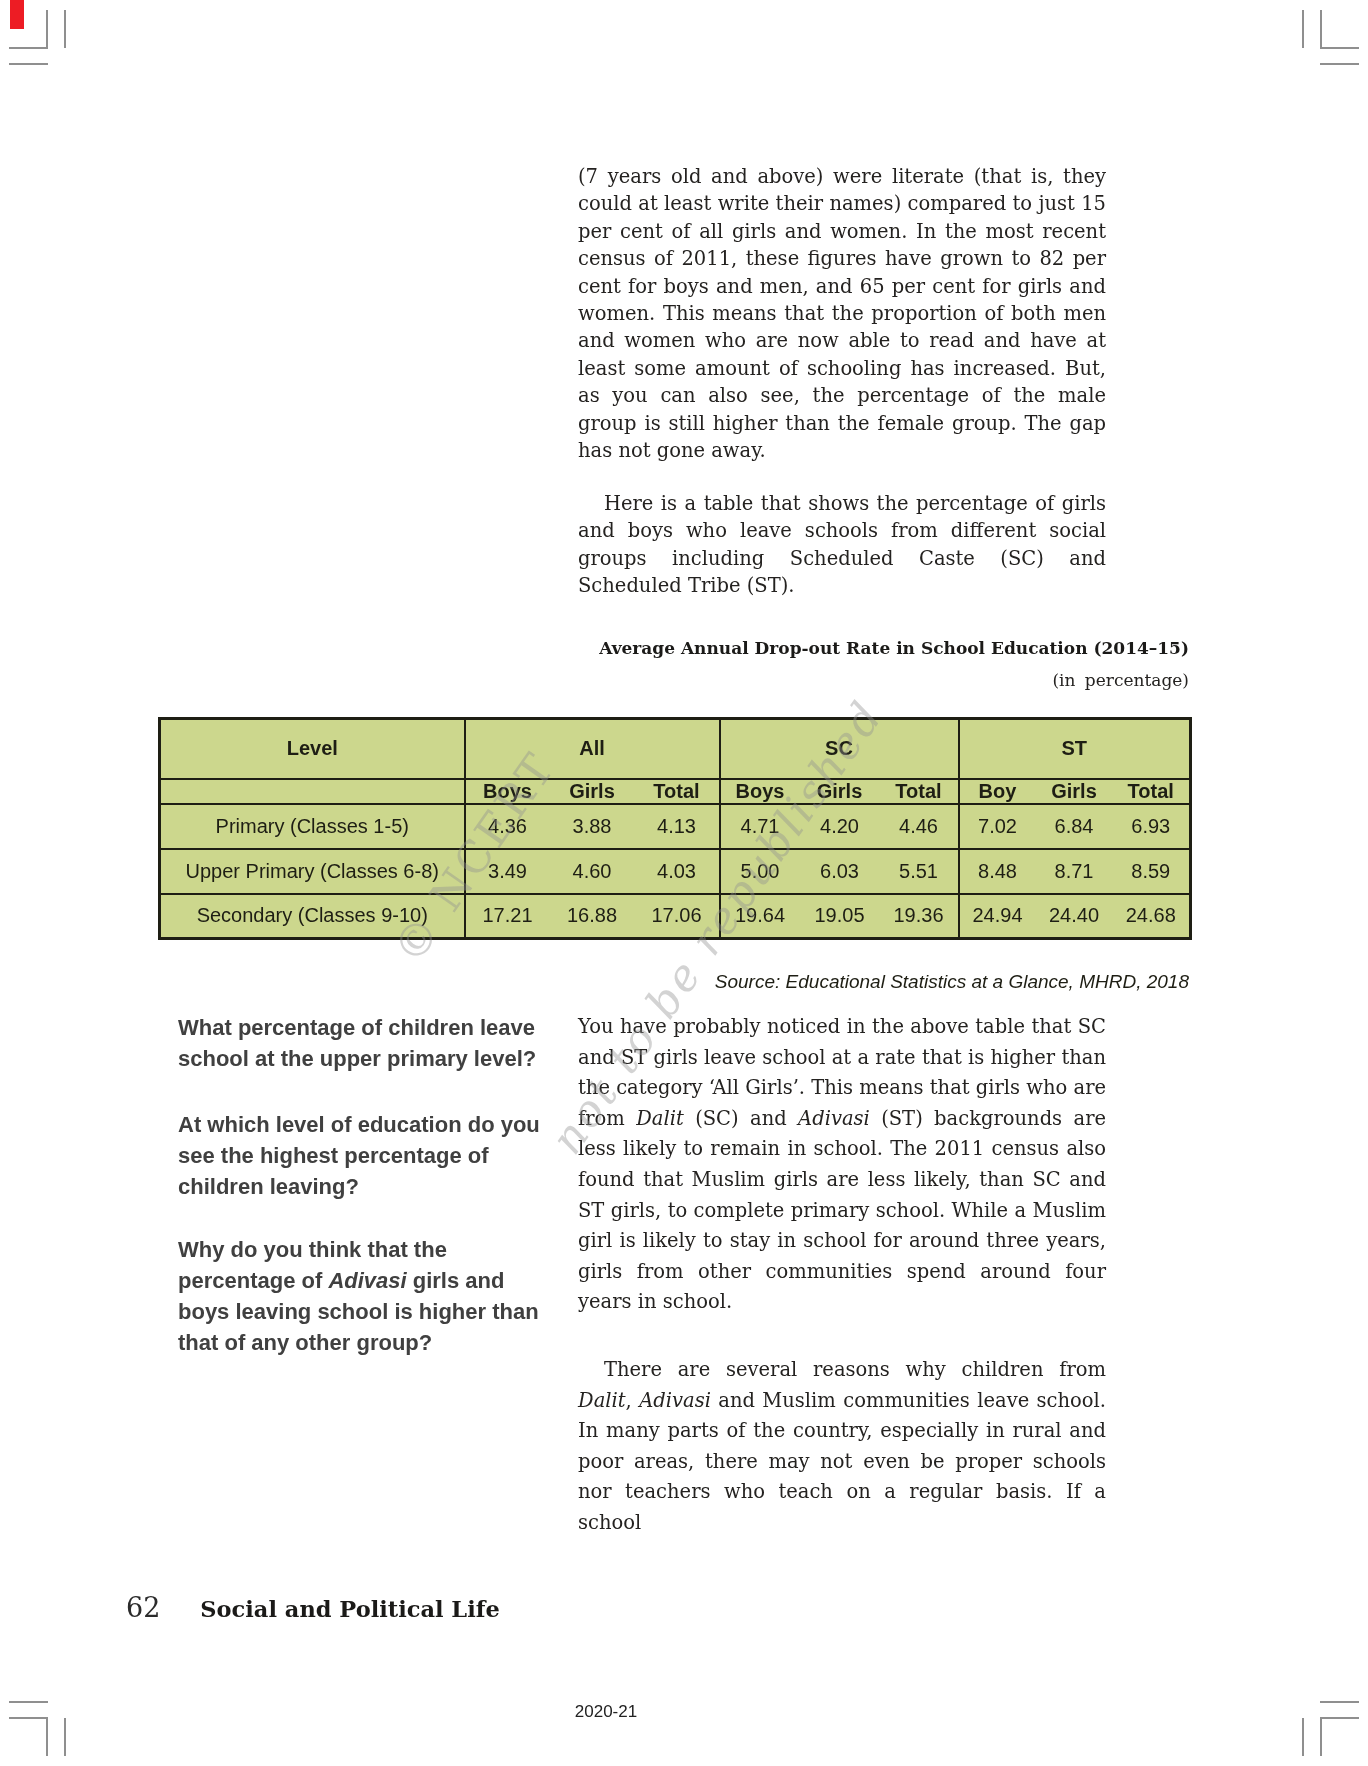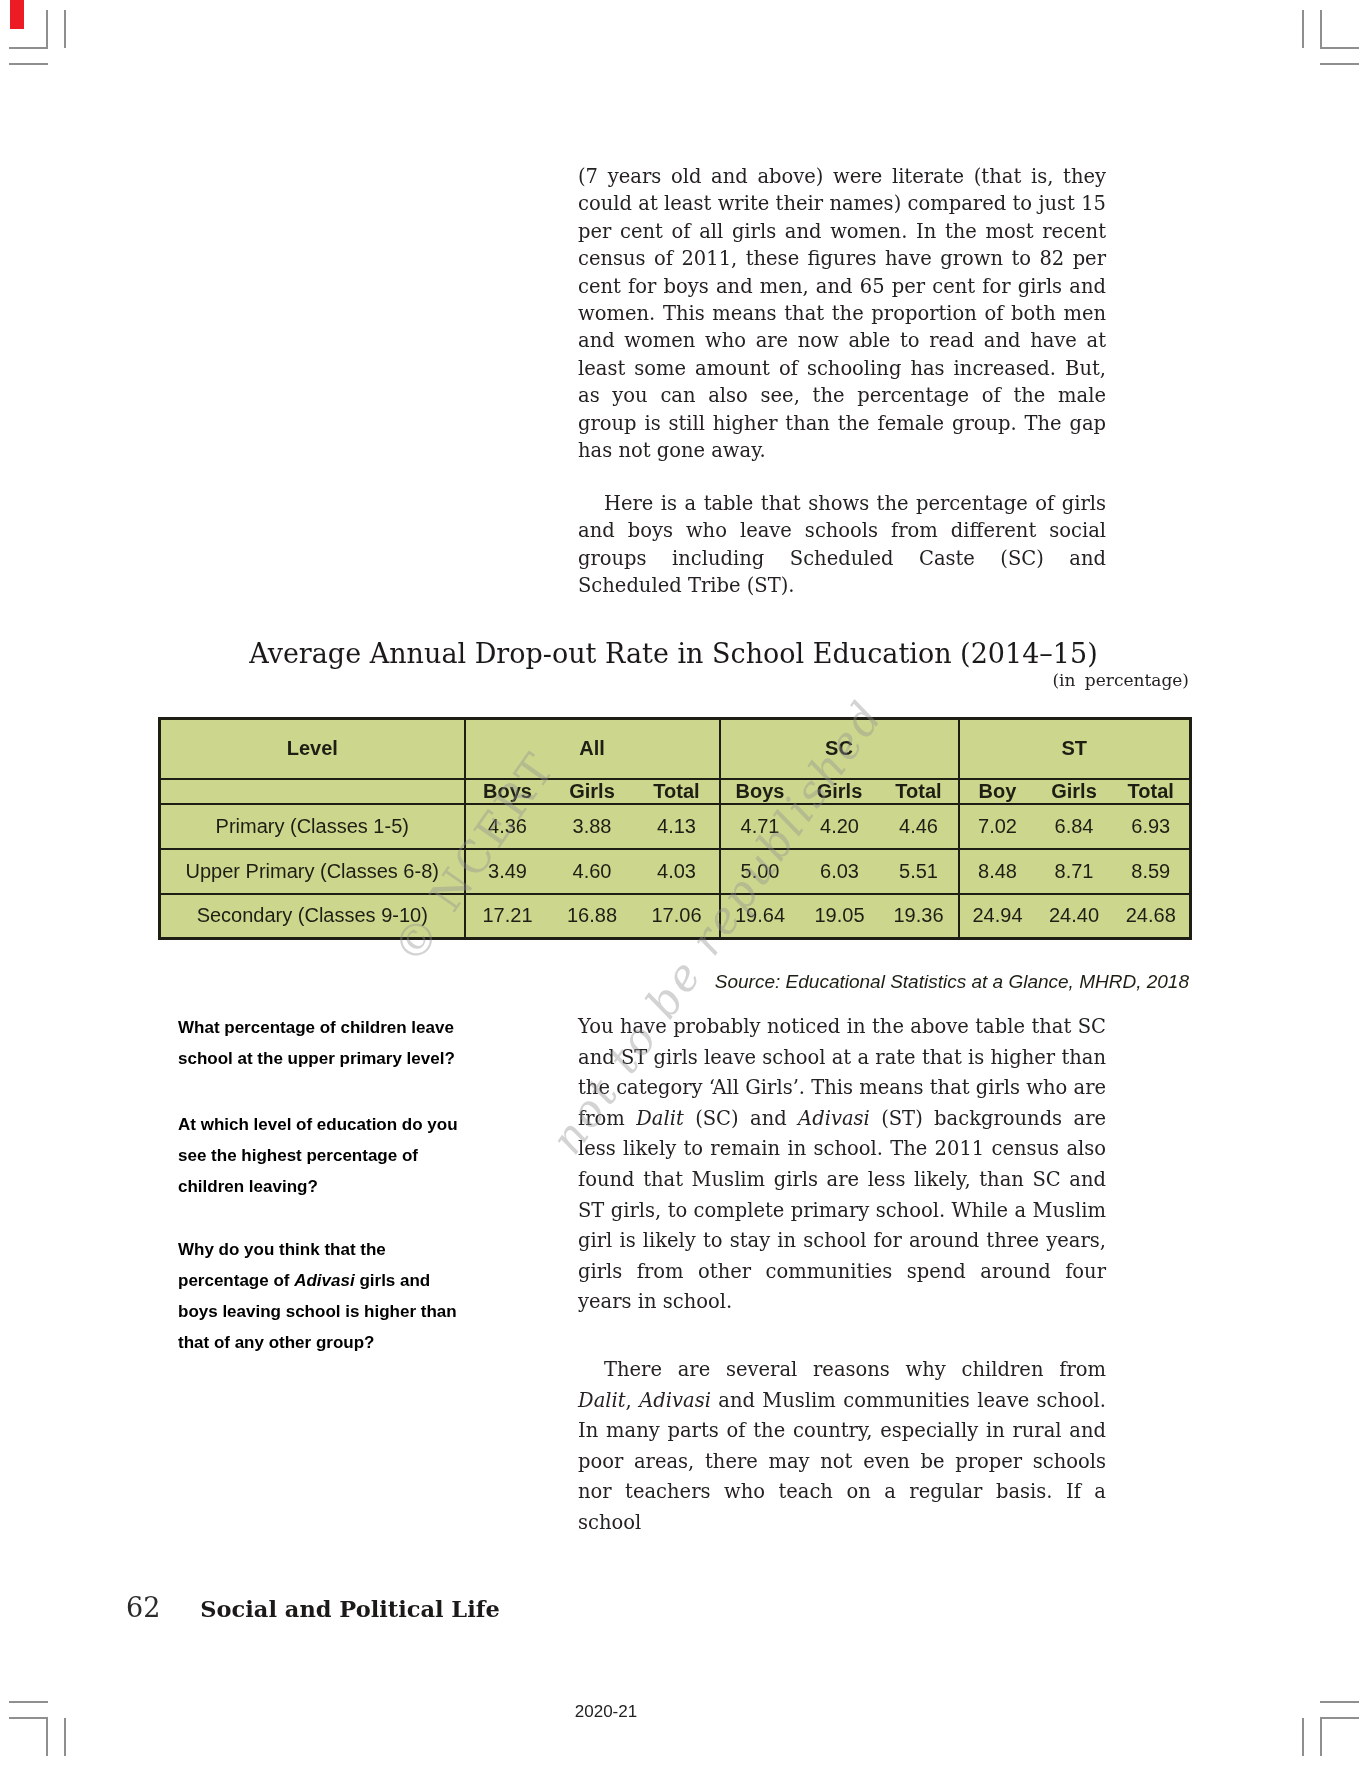--- a/index.html
+++ b/index.html
@@ -8,40 +8,40 @@
   
   .mark{position:absolute;background:#8f8f8f;}
   .redbar{position:absolute;left:10px;top:0;width:14px;height:29px;background:#ed1c24;}
   
   .bodypara{position:absolute;left:578px;width:528px;text-align:justify;
             font-size:19.5px;line-height:27.4px;color:#242220;}
   .bodypara.lower{line-height:30.6px;}
   .indent{text-indent:26px;}
   .it{font-style:italic;}
   
-  .tbl-title{position:absolute;left:158px;top:638px;width:1031px;text-align:center;
-             font-weight:normal;font-size:27px;color:#1b1a18;}
+  .tbl-title{position:absolute;left:158px;top:638px;width:1031px;text-align:right;
+             font-weight:bold;font-size:17px;color:#1b1a18;}
   .unit-note{position:absolute;left:158px;top:670px;width:1031px;text-align:right;
              font-size:17px;word-spacing:4px;}
   table.drop{position:absolute;left:158px;top:717px;border-collapse:collapse;table-layout:fixed;
              background:#ccd78d;border:3px solid #1e1e14;
              font-family:"Liberation Sans",sans-serif;color:#1e1e14;}
   table.drop td{border-top:2px solid #1e1e14;vertical-align:middle;text-align:center;
                 font-size:20px;padding:0;}
   table.drop tr.r1 td{border-top:none;}
   td.gb{border-left:2px solid #1e1e14;}
   td.lvl{text-align:left;padding-left:13px;font-size:19px;}
   .cg,.sh{font-weight:bold;}
   tr.r1{height:60px;} tr.r2{height:24px;} tr.dr{height:45px;}
   .src{position:absolute;left:158px;top:971px;width:1031px;text-align:right;
        font-family:"Liberation Sans",sans-serif;font-style:italic;font-size:19px;color:#1e1e14;}
   
   .question{position:absolute;left:178px;width:410px;white-space:pre-line;
             font-family:"Liberation Sans",sans-serif;font-weight:bold;
-            font-size:17px;line-height:31px;color:#000000;}
+            font-size:22px;line-height:31px;color:#404040;}
   
   .wm{position:absolute;color:rgba(145,145,145,0.40);font-size:44px;letter-spacing:3px;
       white-space:nowrap;text-align:center;pointer-events:none;z-index:6;
       font-family:"DejaVu Serif",serif;}
   .wm1{left:334px;top:832px;width:280px;transform:rotate(-55deg);}
   .wm2{left:455px;top:918px;width:500px;transform:rotate(-55deg);font-style:italic;}
   
   .footer{position:absolute;left:126px;top:1592px;display:flex;align-items:baseline;}
   .pagenum{font-size:27px;color:#2b2b2b;margin-right:40px;font-weight:normal;}
   .booktitle{font-weight:bold;font-size:22.5px;color:#1b1a18;}

